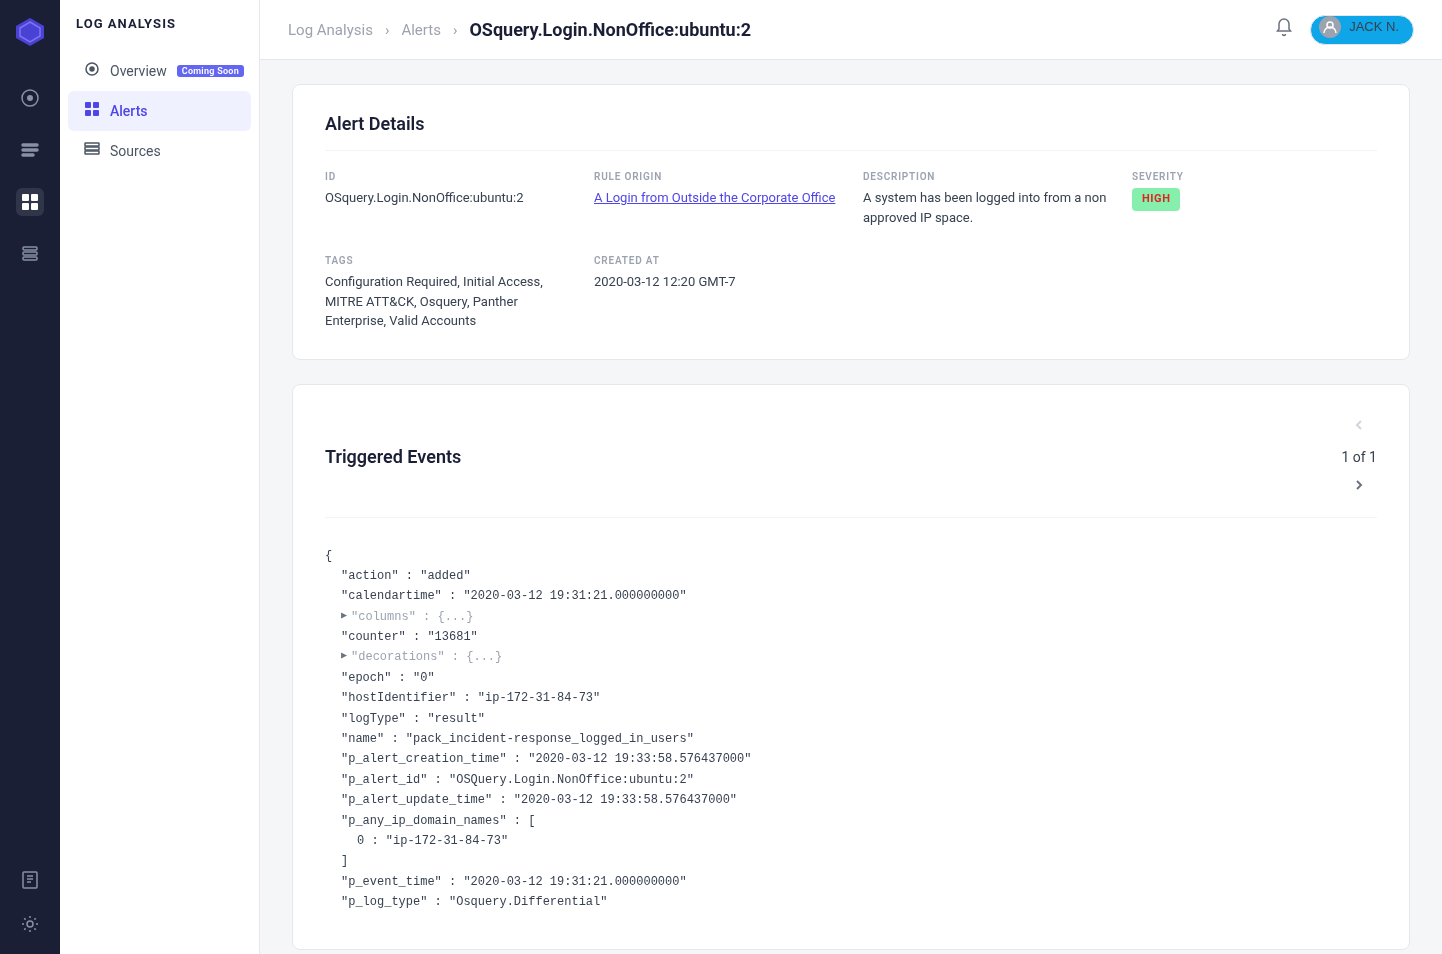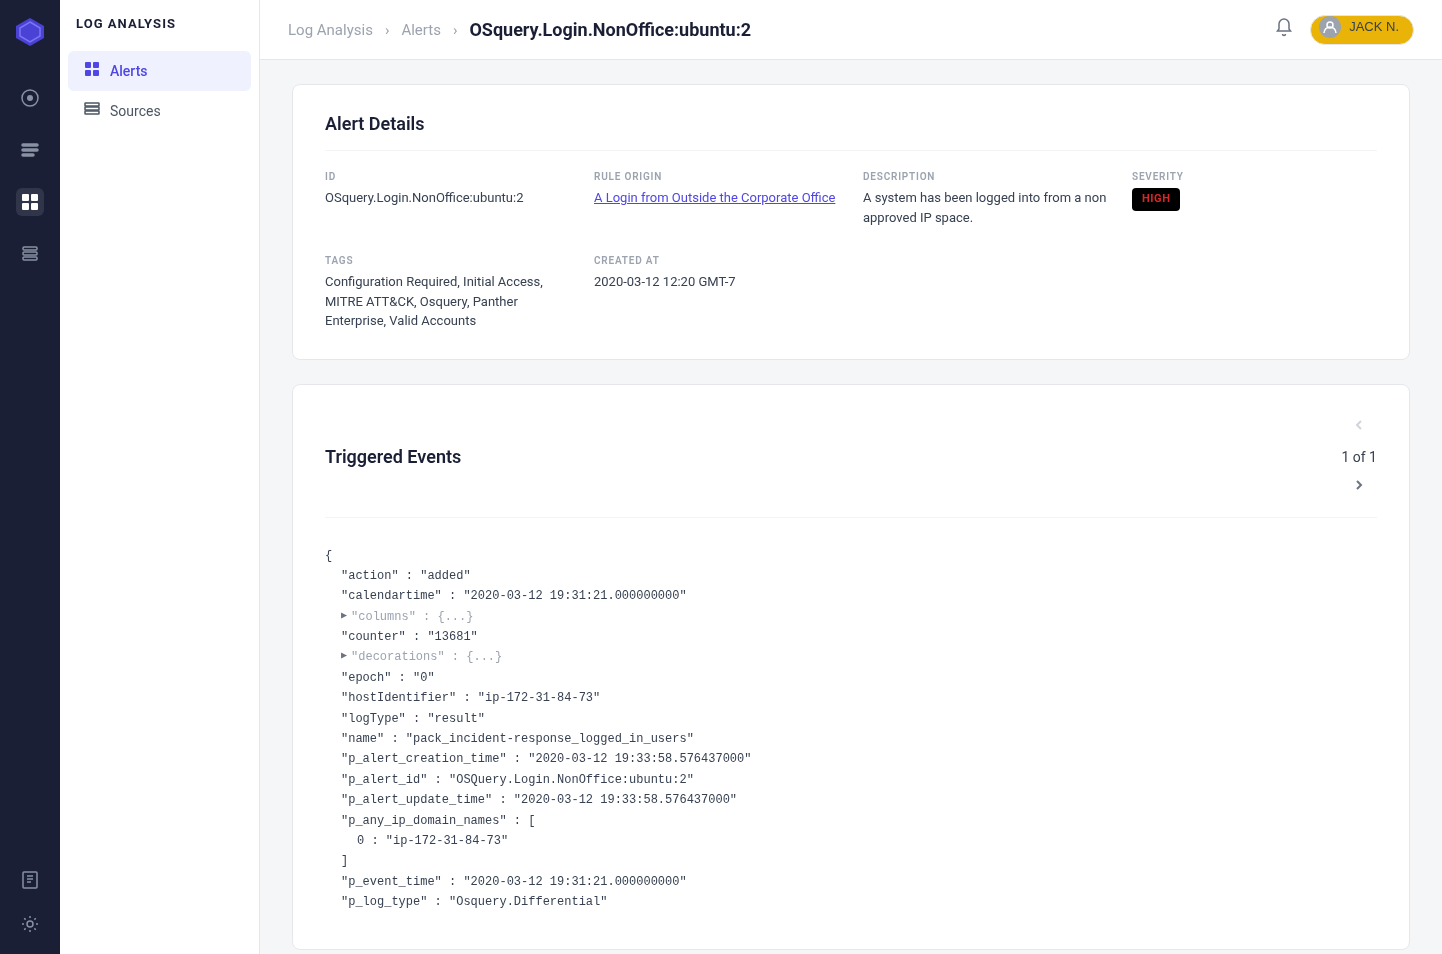--- a/index.html
+++ b/index.html
@@ -134,21 +134,21 @@
       color: #6b7280;
     }
     .user-btn {
       display: flex;
       align-items: center;
       gap: 8px;
       border: 1px solid #e5e7eb;
       border-radius: 20px;
       padding: 0 14px 6px 8px;
       cursor: pointer;
-      background: #eab308;
+      background: #0ea5e9;
       font-size: 13px;
       font-weight: 500;
       color: #374151;
     }
     .user-avatar {
       width: 22px;
       height: 22px;
       border-radius: 50%;
       background: #9ca3af;
       display: flex;
@@ -203,21 +203,21 @@
       font-size: 13px;
       color: #374151;
       line-height: 1.5;
     }
     .detail-value a {
       color: #4f46e5;
       text-decoration: underline;
     }
     .severity-badge {
       display: inline-block;
-      background: #000000;
+      background: #86efac;
       color: #dc2626;
       font-size: 11px;
       font-weight: 700;
       padding: 3px 10px;
       border-radius: 4px;
       letter-spacing: 0.05em;
     }
 
     
     .events-header {
@@ -336,20 +336,30 @@
         <circle cx="10" cy="10" r="3"></circle>
         <path d="M10 2v2M10 16v2M2 10h2M16 10h2M4.22 4.22l1.42 1.42M14.36 14.36l1.42 1.42M4.22 15.78l1.42-1.42M14.36 5.64l1.42-1.42"></path>
       </svg>
     </div>
   </div>
 </div>
 
 <div id="nav-panel">
   <div class="app-title">LOG ANALYSIS</div>
 
+  <div class="nav-item">
+    <span class="nav-item-icon">
+      <svg width="16" height="16" viewBox="0 0 16 16" fill="none" stroke="currentColor" stroke-width="1.5">
+        <circle cx="8" cy="8" r="6" fill="none" stroke="currentColor" stroke-width="1.5"></circle>
+        <circle cx="8" cy="8" r="2" fill="currentColor"></circle>
+      </svg>
+    </span>
+    <span>Overview</span>
+    <span class="badge-coming-soon">Coming Soon</span>
+  </div>
 
 
   <div class="nav-item active">
     <span class="nav-item-icon">
       <svg width="16" height="16" viewBox="0 0 16 16" fill="currentColor">
         <rect x="1" y="1" width="6" height="6" rx="1"></rect>
         <rect x="9" y="1" width="6" height="6" rx="1"></rect>
         <rect x="1" y="9" width="6" height="6" rx="1"></rect>
         <rect x="9" y="9" width="6" height="6" rx="1"></rect>
       </svg>

